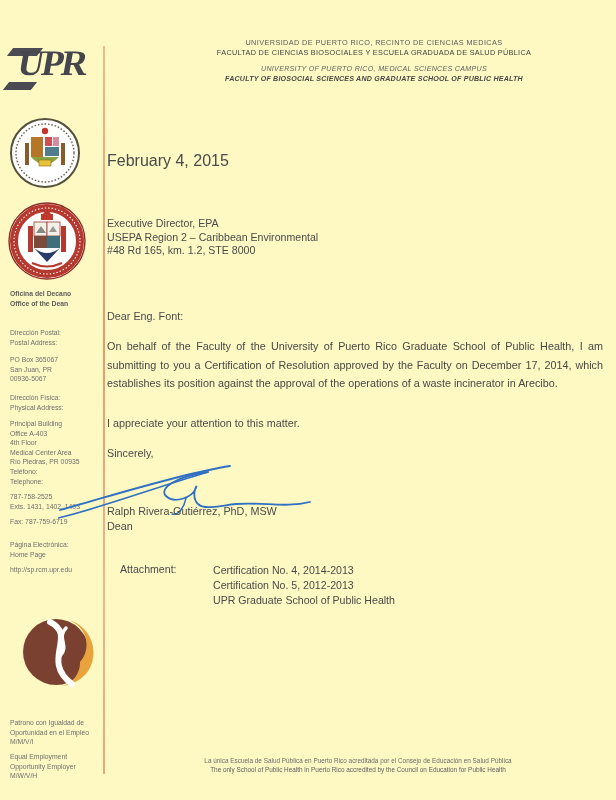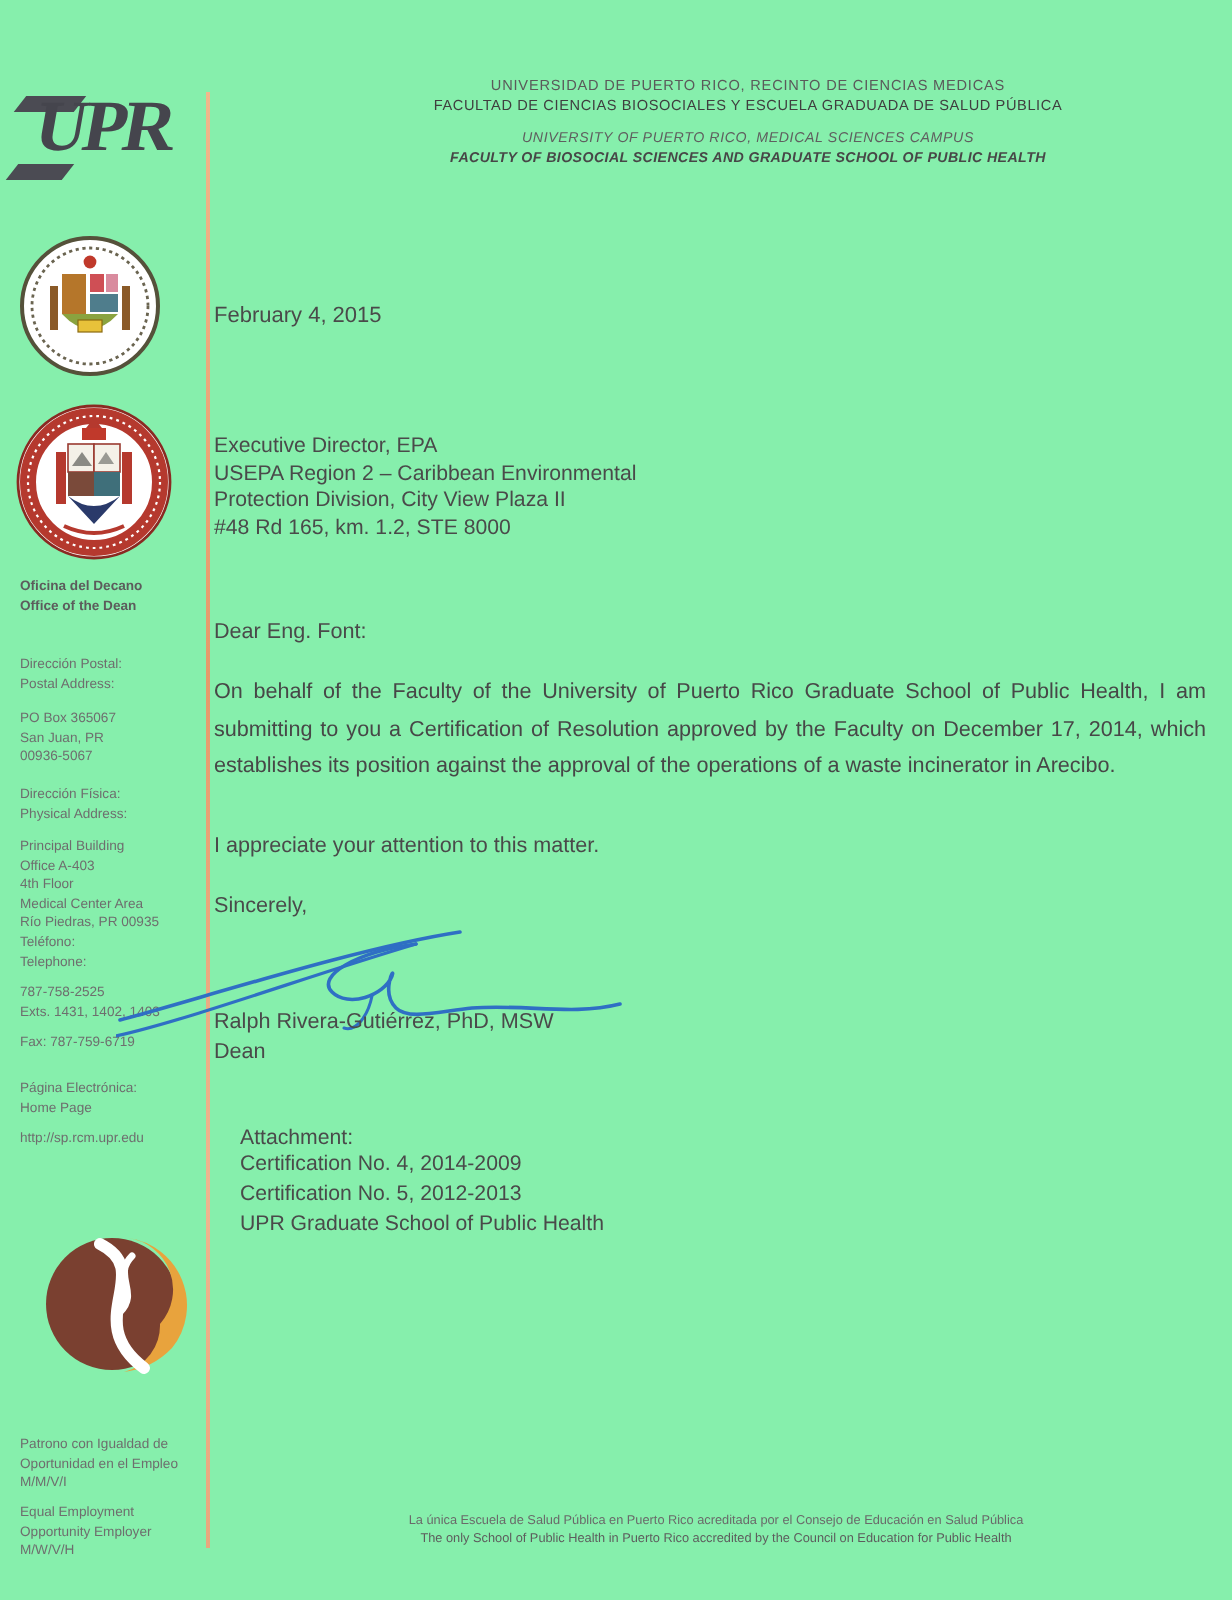--- a/index.html
+++ b/index.html
@@ -1,18 +1,18 @@
 <!DOCTYPE html>
 <html><head>
 <meta charset="utf-8">
 <style>
   html,body{margin:0;padding:0;background:#e9e9e9;}
   .page{
     position:relative;width:616px;height:800px;margin:0 auto;
-    background:#86efac;overflow:hidden;
+    background:#fef9c3;overflow:hidden;
     font-family:"Liberation Sans",sans-serif;color:#4c4c4c;
   }
   
   .letterhead{position:absolute;left:138px;top:38px;width:472px;text-align:center;line-height:9.5px;}
   .lh-es1{font-size:7.3px;color:#5a5a5a;letter-spacing:.4px;}
   .lh-es2{font-size:7.3px;color:#3f3f3f;font-weight:normal;letter-spacing:.3px;}
   .lh-gap{height:8px;}
   .lh-en1{font-size:7.1px;color:#5f5f5f;font-style:italic;letter-spacing:.3px;}
   .lh-en2{font-size:7.1px;color:#474747;font-weight:bold;font-style:italic;letter-spacing:.2px;}
   
@@ -22,30 +22,30 @@
   .upr-bar{position:absolute;background:#4b4b53;transform:skewX(-38deg);}
   .upr-bar.b1{left:2px;top:8px;width:30px;height:8px;}
   .upr-bar.b2{left:-2px;top:42px;width:28px;height:8px;}
   .upr-text{position:absolute;left:10px;top:2px;font-size:36px;font-weight:bold;
     color:#45454d;letter-spacing:-2px;transform:skewX(-10deg);font-family:"Liberation Serif",serif;}
   .seal{position:absolute;}
   .side-block{position:absolute;left:10px;width:92px;font-size:6.8px;line-height:9.5px;color:#6e6e6e;}
   .side-bold{font-weight:bold;color:#5c5c5c;}
   .sp-logo{position:absolute;left:20px;top:610px;}
   
-  .l-date{position:absolute;left:107px;top:152px;font-size:11px;color:#4a4a4a;}
+  .l-date{position:absolute;left:107px;top:152px;font-size:16px;color:#4a4a4a;}
   .l-recipient{position:absolute;left:107px;top:217px;font-size:10.6px;line-height:13.7px;color:#4a4a4a;}
   .l-salutation{position:absolute;left:107px;top:310px;font-size:10.8px;color:#4a4a4a;}
   .l-body{position:absolute;left:107px;top:337px;width:496px;font-size:10.8px;
     line-height:18.6px;text-align:justify;color:#474747;}
   .l-closing{position:absolute;left:107px;top:417px;font-size:10.8px;color:#4a4a4a;}
   .l-valediction{position:absolute;left:107px;top:447px;font-size:10.8px;color:#4a4a4a;}
   .signature{position:absolute;left:58px;top:458px;}
   .l-signer{position:absolute;left:107px;top:504px;font-size:10.8px;color:#4a4a4a;line-height:15px;}
-  .l-attach{position:absolute;left:120px;top:563px;font-size:10.6px;color:#4a4a4a;display:flex;flex-direction:column;}
+  .l-attach{position:absolute;left:120px;top:563px;font-size:10.6px;color:#4a4a4a;display:flex;}
   .l-attach-label{width:93px;}
   .l-attach-list{line-height:15px;}
   
   .footer{position:absolute;left:120px;top:757px;width:476px;text-align:center;line-height:8.5px;}
   .f-es{font-size:6.4px;color:#6a6a6a;}
   .f-en{font-size:6.4px;color:#5d5d5d;}
 </style>
 </head>
 <body>
 
@@ -163,21 +163,20 @@
   </div>
   <div class="side-block" style="top:752px;">
     <div>Equal Employment Opportunity Employer M/W/V/H</div>
   </div>
 
   <div class="l-date">February 4, 2015</div>
 
   <div class="l-recipient">
     <div>Executive Director, EPA</div>
     <div>USEPA Region 2 – Caribbean Environmental</div>
-    <div>Protection Division, City View Plaza II</div>
     <div>#48 Rd 165, km. 1.2, STE 8000</div>
   </div>
 
   <div class="l-salutation">Dear Eng. Font:</div>
 
   <div class="l-body">On behalf of the Faculty of the University of Puerto Rico Graduate School of Public Health, I am submitting to you a Certification of Resolution approved by the Faculty on December 17, 2014, which establishes its position against the approval of the operations of a waste incinerator in Arecibo.</div>
 
   <div class="l-closing">I appreciate your attention to this matter.</div>
 
   <div class="l-valediction">Sincerely,</div>
@@ -190,21 +189,21 @@
   </svg>
 
   <div class="l-signer">
     <div>Ralph Rivera-Gutiérrez, PhD, MSW</div>
     <div>Dean</div>
   </div>
 
   <div class="l-attach">
     <div class="l-attach-label">Attachment:</div>
     <div class="l-attach-list">
-      <div>Certification No. 4, 2014-2009</div>
+      <div>Certification No. 4, 2014-2013</div>
       <div>Certification No. 5, 2012-2013</div>
       <div>UPR Graduate School of Public Health</div>
     </div>
   </div>
 
   <div class="footer">
     <div class="f-es">La única Escuela de Salud Pública en Puerto Rico acreditada por el Consejo de Educación en Salud Pública</div>
     <div class="f-en">The only School of Public Health in Puerto Rico accredited by the Council on Education for Public Health</div>
   </div>
 

